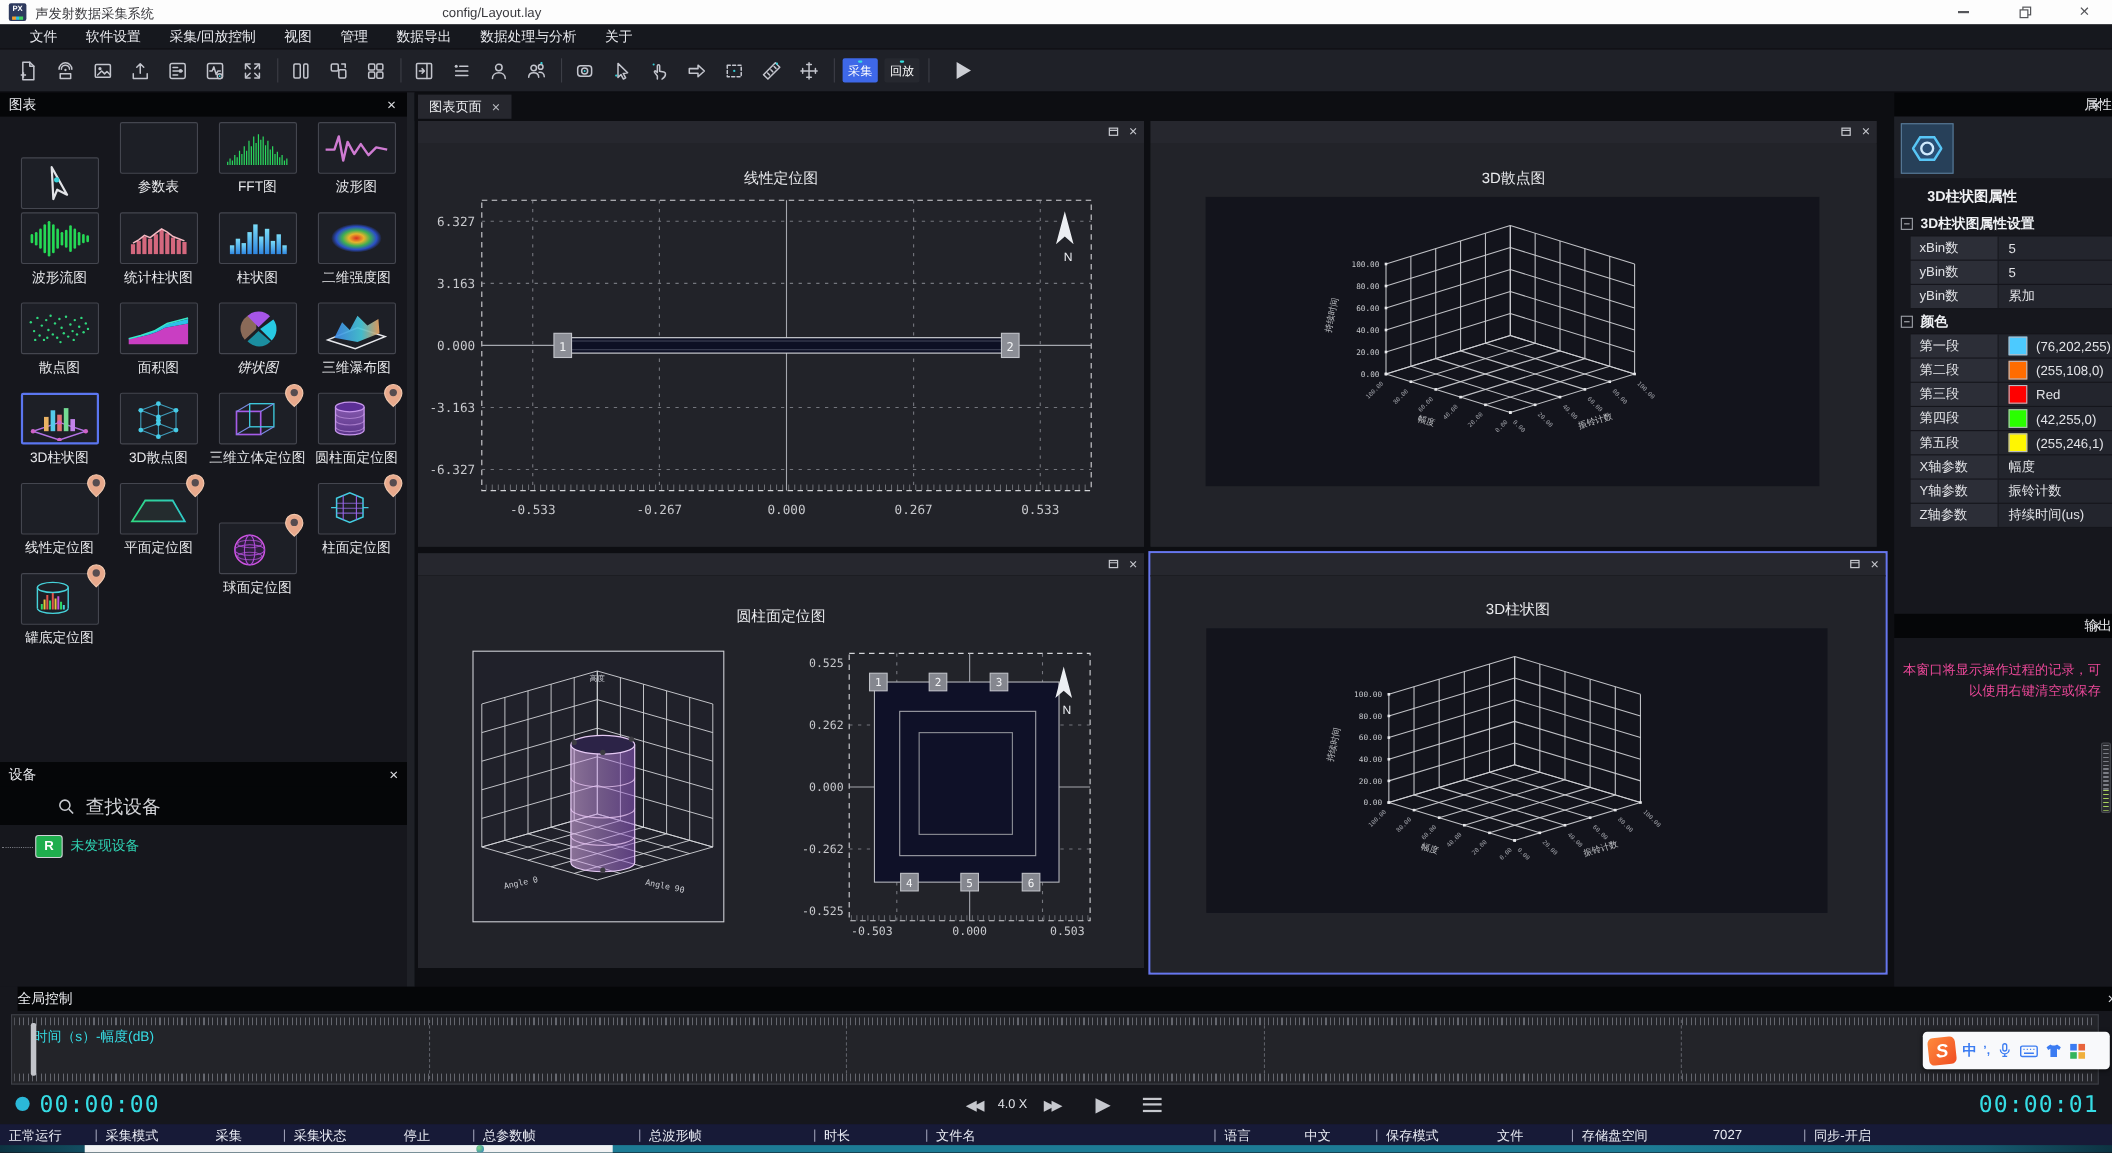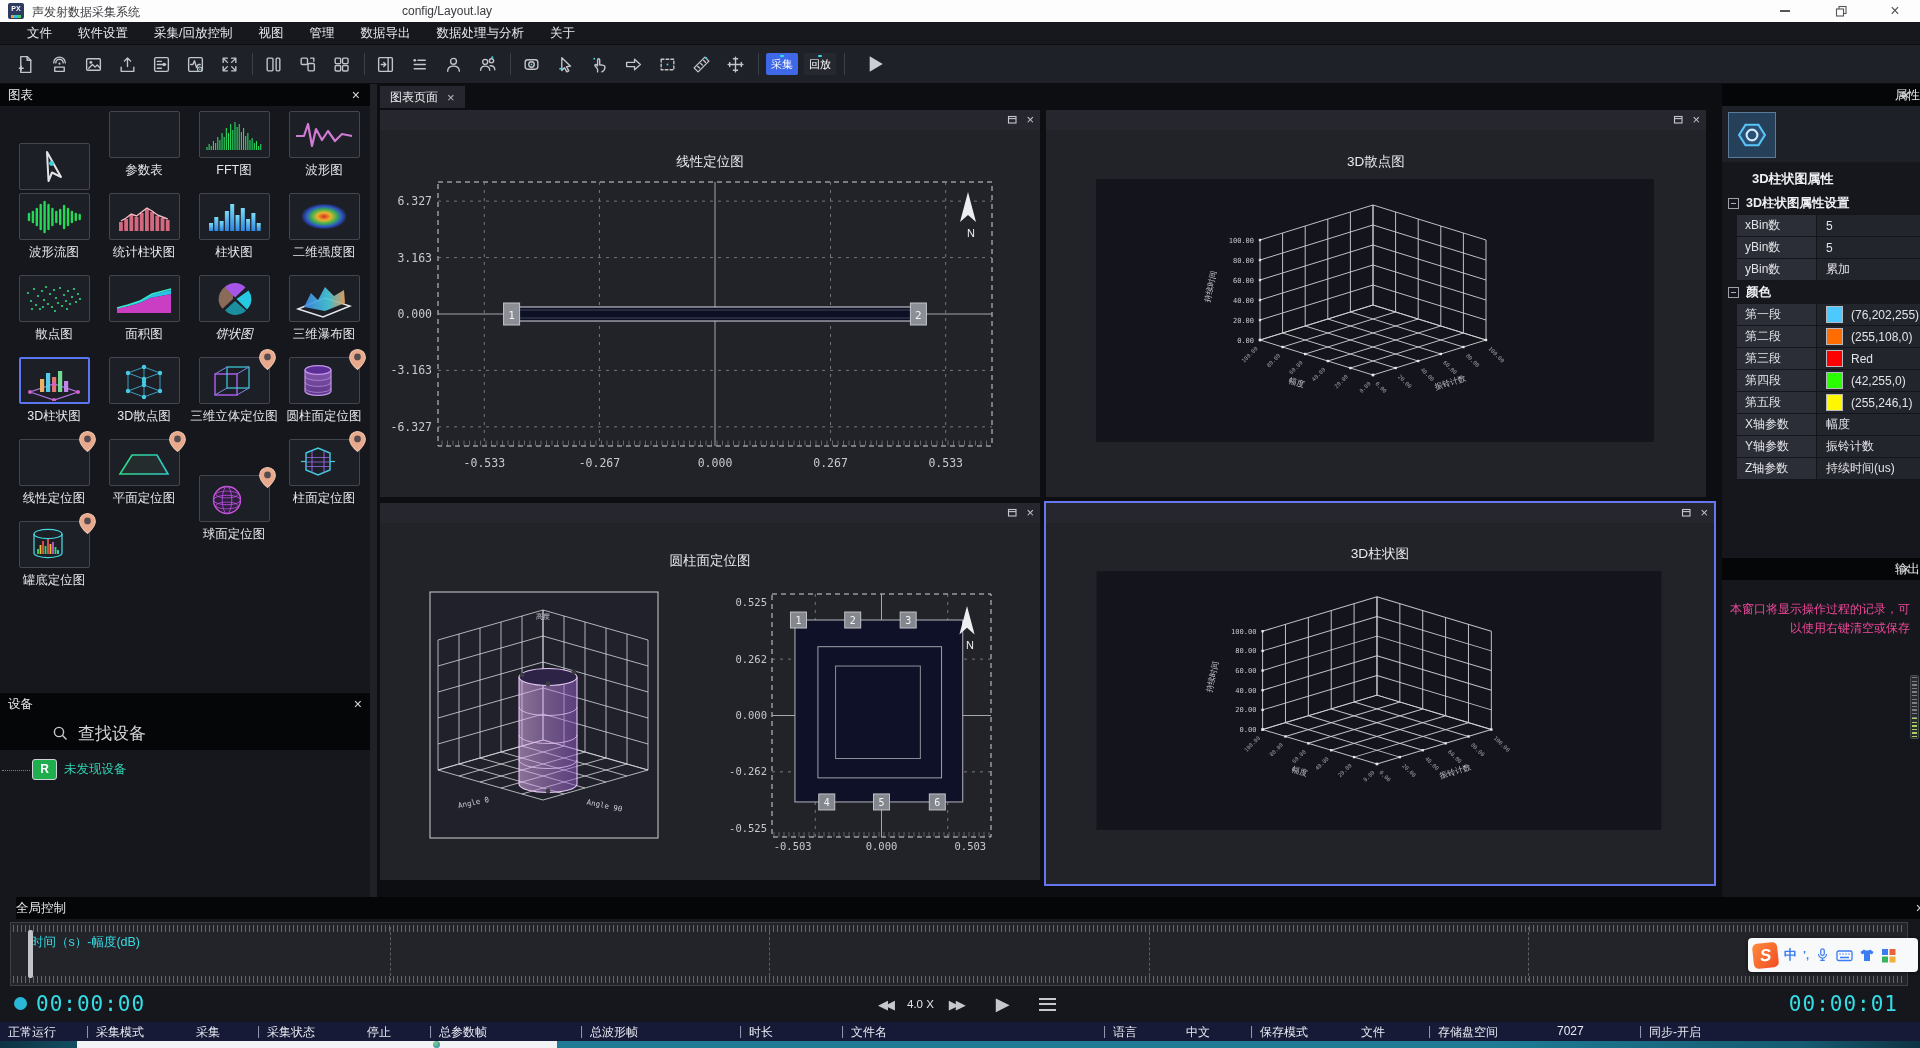--- a/index.html
+++ b/index.html
@@ -858,21 +858,21 @@
       <span class="tbtn rw">◀◀</span>
       <span class="t-speed">4.0 X</span>
       <span class="tbtn rw">▶▶</span>
       <span class="tbtn play" style="margin-left:18px;">▶</span>
       <span class="hamb" style="margin-left:14px;">
           <i></i>
           <i></i>
           <i></i>
         </span>
     </div>
-    <span class="t-time" style="right:22px;">00:00:01</span>
+    <span class="t-time" style="right:12px;">00:00:01</span>
   </div>
   <div class="statusbar" id="statusbar">
       <span class="sb-it" style="left: 8px;">正常运行</span>
       <span class="sb-it sb-sep" style="left: 86px;">|</span>
       <span class="sb-it" style="left: 96px;">采集模式</span>
       <span class="sb-it" style="left: 196px;">采集</span>
       <span class="sb-it sb-sep" style="left: 257px;">|</span>
       <span class="sb-it" style="left: 267px;">采集状态</span>
       <span class="sb-it" style="left: 367px;">停止</span>
       <span class="sb-it sb-sep" style="left: 429px;">|</span>

